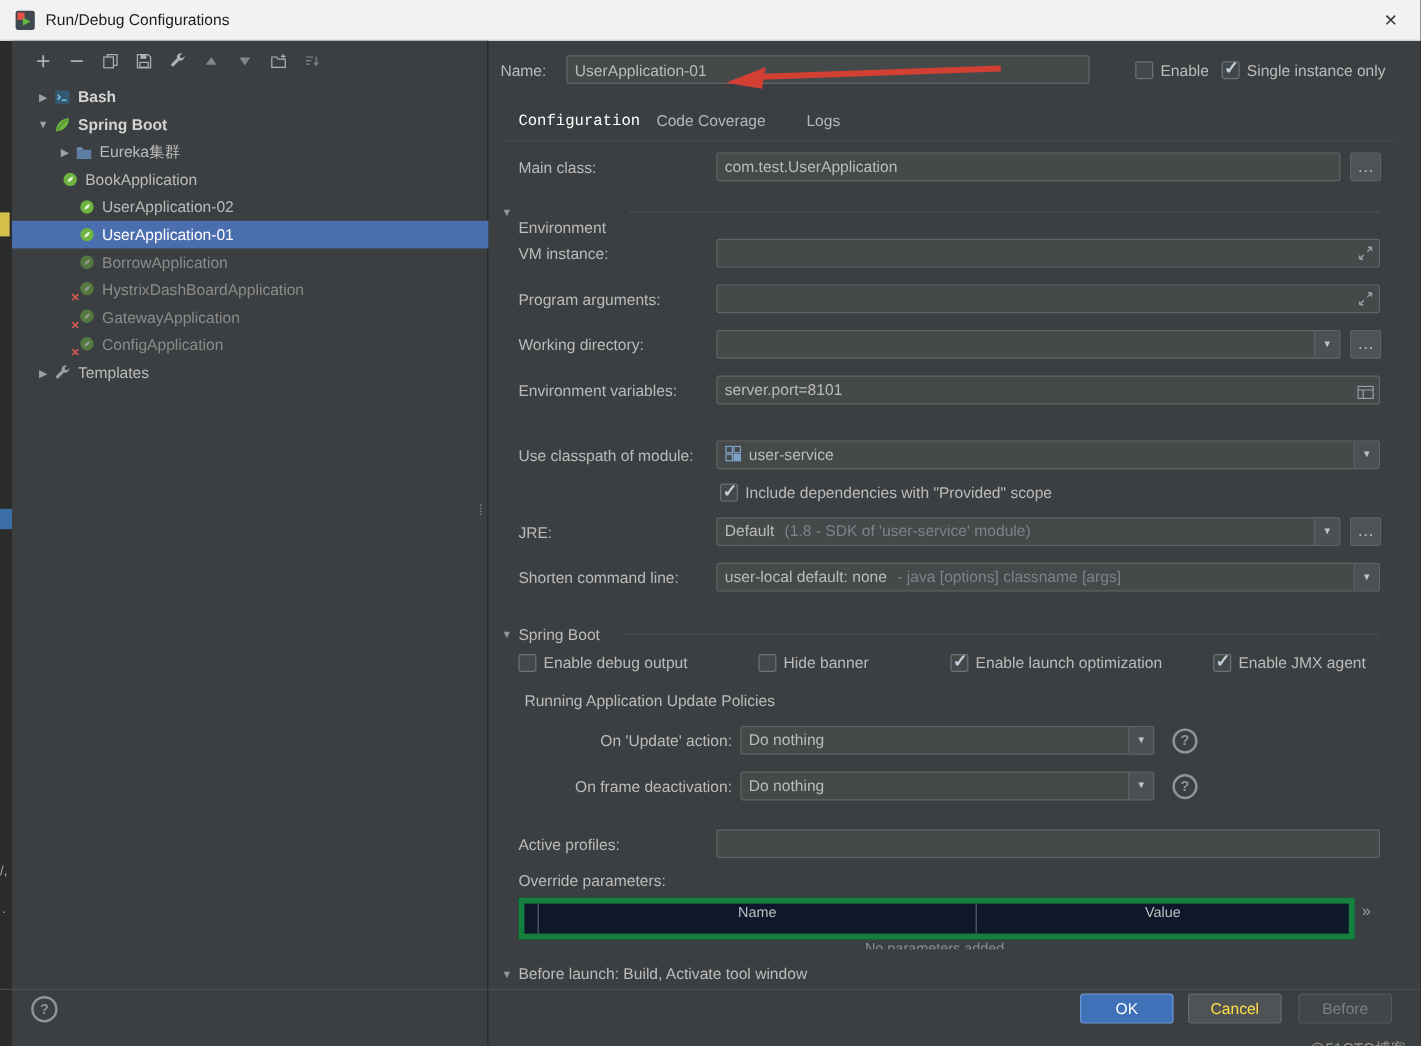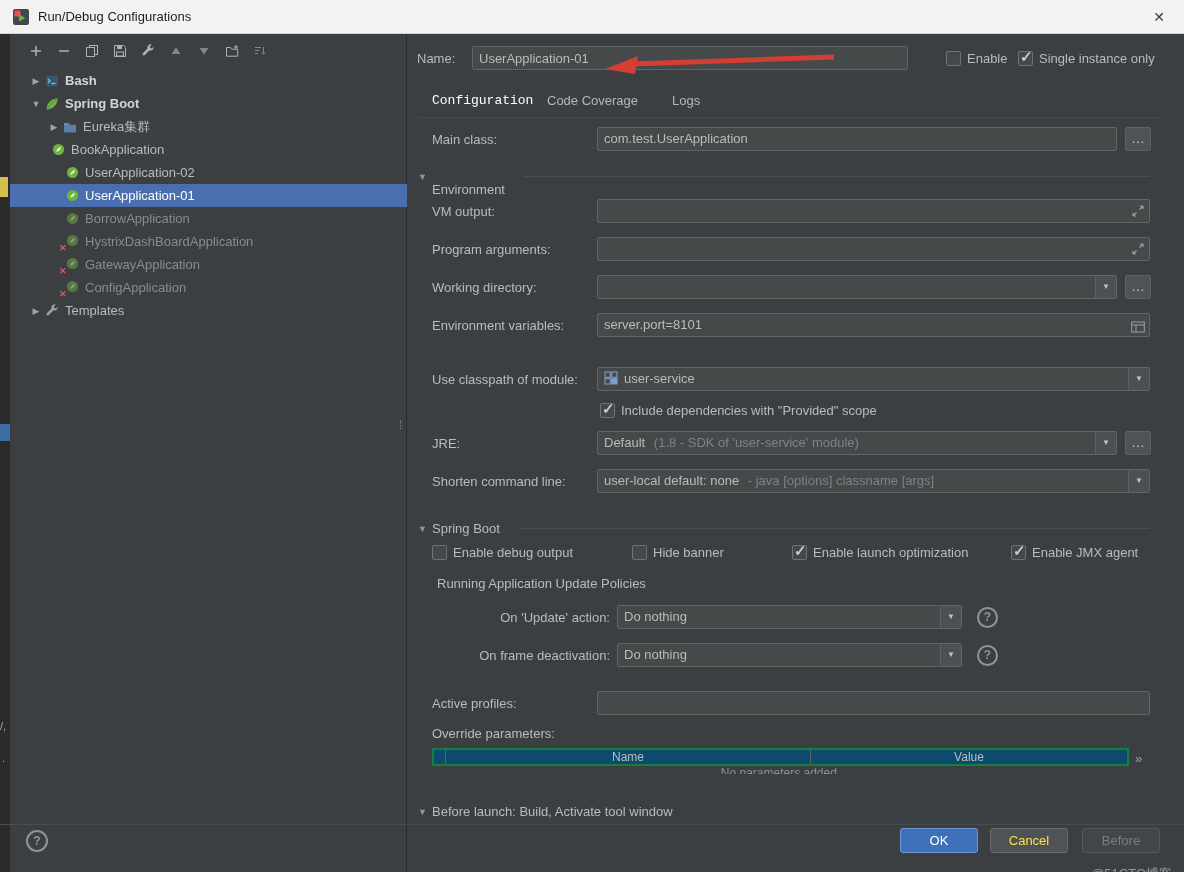--- a/index.html
+++ b/index.html
@@ -43,21 +43,21 @@
   .trow .errx{position:absolute;left:-5px;bottom:-3px;font-size:9px;font-weight:700;color:#dd5a56;}
   .trow.sel{background:#4b6eaf;color:#ffffff;}
   .trow.dim{color:#8b8b8b;}
   .trow.grp .tl{font-weight:700;color:#d4d4d4;}
   .trow.sel .tl{color:#ffffff;}
   .dimic{opacity:.5;}
   
   .tbtn{position:absolute;width:18px;height:18px;display:flex;align-items:center;justify-content:center;}
   
   .ptable{position:absolute;box-sizing:border-box;}
-  .phead{display:flex;height:18px;box-sizing:border-box;background:#0c4a6e;border:2px solid #15803d;}
+  .phead{display:flex;height:35px;box-sizing:border-box;background:#0f172a;border:5px solid #15803d;}
   .pcell{border-right:1px solid #5e6164;font-size:12px;color:#bcbec0;text-align:center;line-height:15px;box-sizing:border-box;}
   .pcell:last-child{border-right:none;}
   .pbody{height:8px;overflow:hidden;text-align:center;color:#8d9093;font-size:12px;line-height:14px;}
   .grip{position:absolute;color:#7a7e81;font-size:12px;letter-spacing:-1px;}
   .watermark{position:absolute;right:12px;top:850px;color:#969696;font-size:13px;margin-top:15px;}
   .artifact{position:absolute;}
 </style>
 </head>
 <body>
 
@@ -263,21 +263,21 @@
   <div class="rule" style="left:417px;top:117px;width:747px;background:#46494b;"></div>
 
   <span class="lbl" style="left:432px;top:131px;">Main class:</span>
   <div class="ibox" style="left:597px;top:127px;width:520px;"><span>com.test.UserApplication</span></div>
   <span class="dots-btn" style="left:1125px;top:127px;">…</span>
 
   <span class="sec-tw" style="left:418px;top:171px;">▼</span>
   <span class="lbl" style="left:432px;top:152px;margin-top:29px;">Environment</span>
   <div class="rule" style="left:524px;top:176px;width:626px;"></div>
 
-  <span class="lbl" style="left:432px;top:203px;">VM output:</span>
+  <span class="lbl" style="left:432px;top:203px;">VM instance:</span>
   <input class="ibox" style="left: 597px; top: 199px; width: 553px;">
   <span class="field-icon" style="position:absolute;left:1131px;top:204px;"><svg width="14" height="14" viewBox="0 0 14 14">
         <path d="M8.5 5.5 12 2M12 2v3M12 2H9M5.5 8.5 2 12M2 12v-3M2 12h3" stroke="#9aa0a6" fill="none" stroke-width="1.2"></path>
       </svg></span>
 
   <span class="lbl" style="left:432px;top:241px;">Program arguments:</span>
   <input class="ibox" style="left: 597px; top: 237px; width: 553px;">
   <span class="field-icon" style="position:absolute;left:1131px;top:242px;"><svg width="14" height="14" viewBox="0 0 14 14">
         <path d="M8.5 5.5 12 2M12 2v3M12 2H9M5.5 8.5 2 12M2 12v-3M2 12h3" stroke="#9aa0a6" fill="none" stroke-width="1.2"></path>
       </svg></span>

